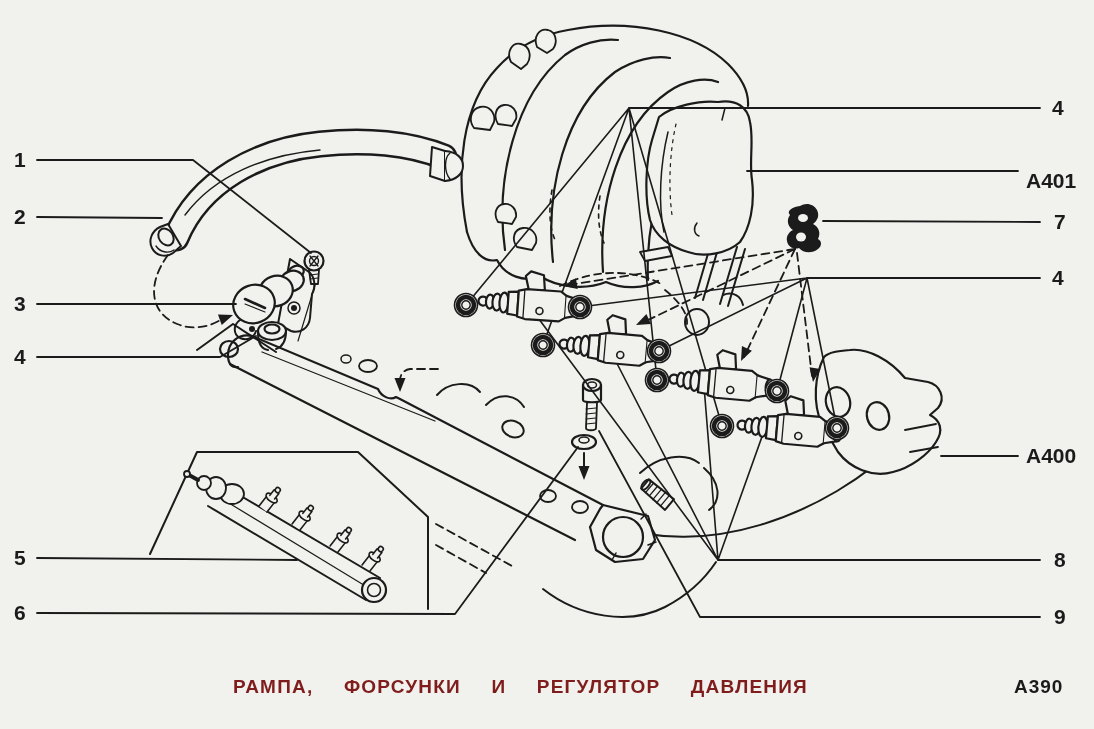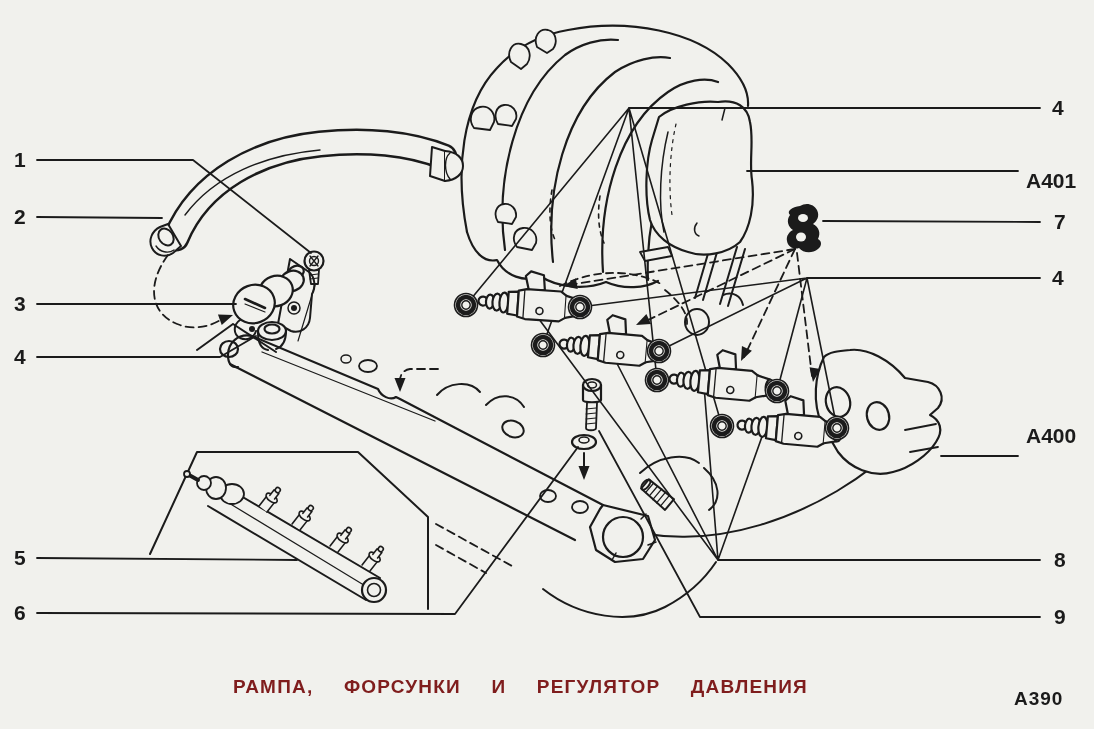--- a/index.html
+++ b/index.html
@@ -12,21 +12,21 @@
   .co{
     position:absolute;color:#1b1b1b;font-weight:bold;font-size:21px;
     line-height:24px;white-space:nowrap;
   }
   .cap{
     position:absolute;color:#7f1d1d;font-weight:bold;font-size:19px;
     letter-spacing:1.2px;word-spacing:24px;white-space:nowrap;
   }
   .capcode{
     position:absolute;color:#1b1b1b;font-weight:bold;font-size:19px;
-    letter-spacing:1px;white-space:nowrap;margin-top:12px;
+    letter-spacing:1px;white-space:nowrap;
   }
 </style>
 </head>
 <body>
 
 <div id="stage">
 
 <svg width="1094" height="729" viewBox="0 0 1094 729" fill="none" stroke="#1b1b1b" stroke-width="2.2" stroke-linecap="round" stroke-linejoin="round">
 
   <defs>
@@ -291,20 +291,20 @@
   <div class="co" style="left:14px;top:205px">2</div>
   <div class="co" style="left:14px;top:292px">3</div>
   <div class="co" style="left:14px;top:345px">4</div>
   <div class="co" style="left:14px;top:546px">5</div>
   <div class="co" style="left:14px;top:601px">6</div>
 
   <div class="co" style="left:1052px;top:96px">4</div>
   <div class="co" style="left:1026px;top:169px">A401</div>
   <div class="co" style="left:1054px;top:210px">7</div>
   <div class="co" style="left:1052px;top:266px">4</div>
-  <div class="co" style="left:1026px;top:424px">A400</div>
+  <div class="co" style="left:1026px;top:444px">A400</div>
   <div class="co" style="left:1054px;top:548px">8</div>
   <div class="co" style="left:1054px;top:605px">9</div>
 
   <div class="cap" style="left:233px;top:676px">РАМПА, ФОРСУНКИ И РЕГУЛЯТОР ДАВЛЕНИЯ</div>
   <div class="capcode" style="left:1014px;top:676px">A390</div>
 
 </div>
 
 </body></html>

